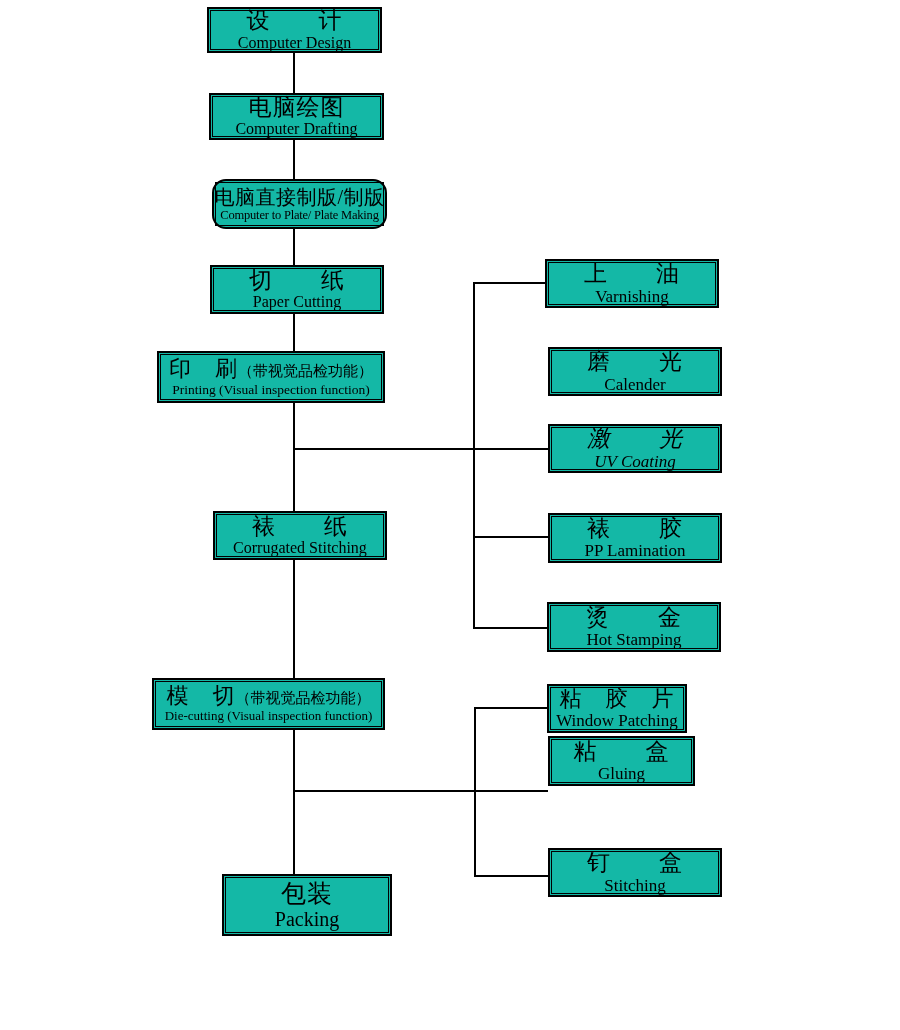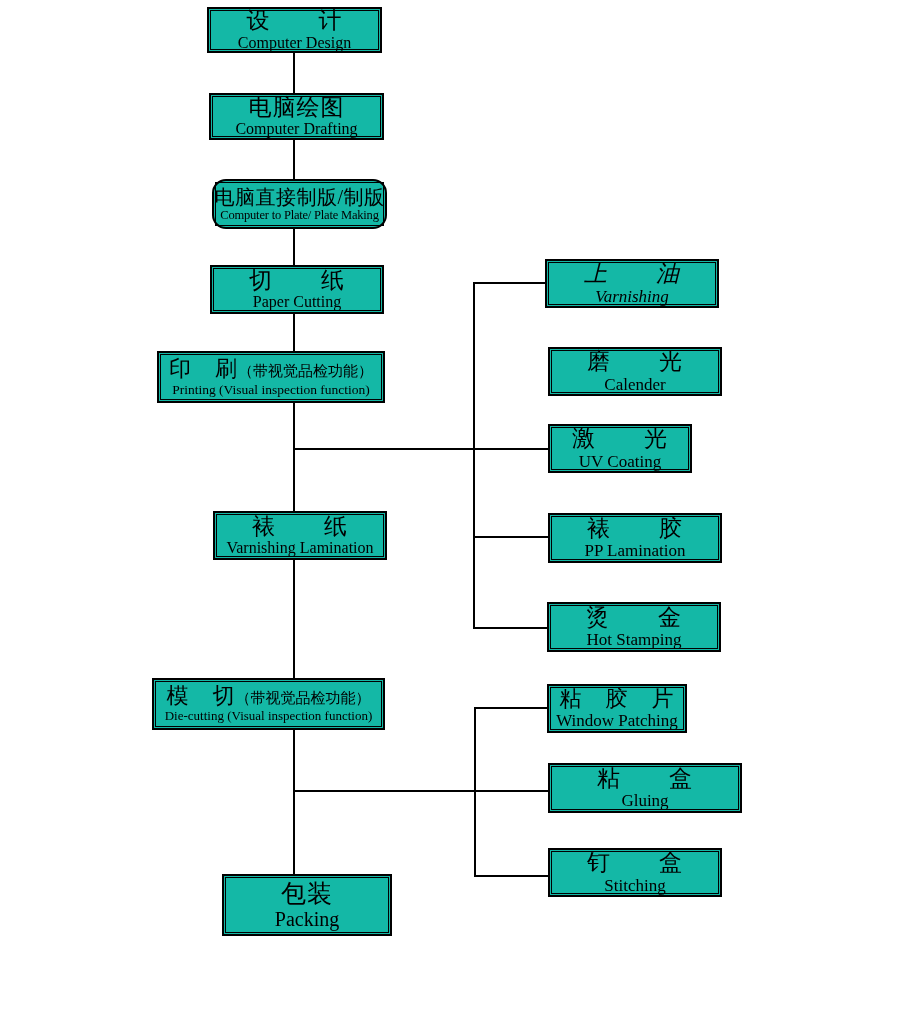--- a/index.html
+++ b/index.html
@@ -80,55 +80,55 @@
       <div style="white-space:nowrap;">
         <span class="zh" style="font-size:22px;margin-top:44px;">印　刷</span><span class="zh-note">（带视觉品检功能）</span>
       </div>
       <div class="en en-sm">Printing (Visual inspection function)</div>
     </div>
   </div>
 
   <div class="box" style="left:213px; top:511px; width:174px; height:49px;">
     <div class="box-inner">
       <div class="zh">裱　　纸</div>
-      <div class="en">Varnishing Lamination</div>
+      <div class="en">Corrugated Stitching</div>
     </div>
   </div>
 
   <div class="box" style="left:152px; top:678px; width:233px; height:52px;">
     <div class="box-inner">
       <div style="white-space:nowrap;">
         <span class="zh" style="font-size:22px;">模　切</span><span class="zh-note">（带视觉品检功能）</span>
       </div>
       <div class="en" style="font-size:13px;">Die-cutting (Visual inspection function)</div>
     </div>
   </div>
 
   <div class="box" style="left:210px; top:874px; width:170px; height:62px;margin-left:12px;">
     <div class="box-inner">
       <div class="zh zh-lg">包装</div>
       <div class="en en-lg">Packing</div>
     </div>
   </div>
 
-  <div class="box" style="left:545px; top:259px; width:174px; height:49px;font-style:italic;">
+  <div class="box" style="left:545px; top:259px; width:174px; height:49px;">
     <div class="box-inner">
       <div class="zh">上　　油</div>
       <div class="en en-md">Varnishing</div>
     </div>
   </div>
 
   <div class="box" style="left:548px; top:347px; width:174px; height:49px;">
     <div class="box-inner">
       <div class="zh">磨　　光</div>
       <div class="en en-md">Calender</div>
     </div>
   </div>
 
-  <div class="box" style="left:548px; top:424px; width:144px; height:49px;">
+  <div class="box" style="left:548px; top:424px; width:174px; height:49px;font-style:italic;">
     <div class="box-inner">
       <div class="zh">激　　光</div>
       <div class="en en-md">UV Coating</div>
     </div>
   </div>
 
   <div class="box" style="left:548px; top:513px; width:174px; height:50px;">
     <div class="box-inner">
       <div class="zh">裱　　胶</div>
       <div class="en en-md">PP Lamination</div>
@@ -142,21 +142,21 @@
     </div>
   </div>
 
   <div class="box" style="left:547px; top:684px; width:140px; height:49px;">
     <div class="box-inner">
       <div class="zh" style="font-size:22px;">粘　胶　片</div>
       <div class="en en-md">Window Patching</div>
     </div>
   </div>
 
-  <div class="box" style="left:548px; top:763px; width:194px; height:50px;">
+  <div class="box" style="left:548px; top:736px; width:147px; height:50px;">
     <div class="box-inner">
       <div class="zh">粘　　盒</div>
       <div class="en en-md">Gluing</div>
     </div>
   </div>
 
   <div class="box" style="left:548px; top:848px; width:174px; height:49px;">
     <div class="box-inner">
       <div class="zh">钉　　盒</div>
       <div class="en en-md">Stitching</div>

